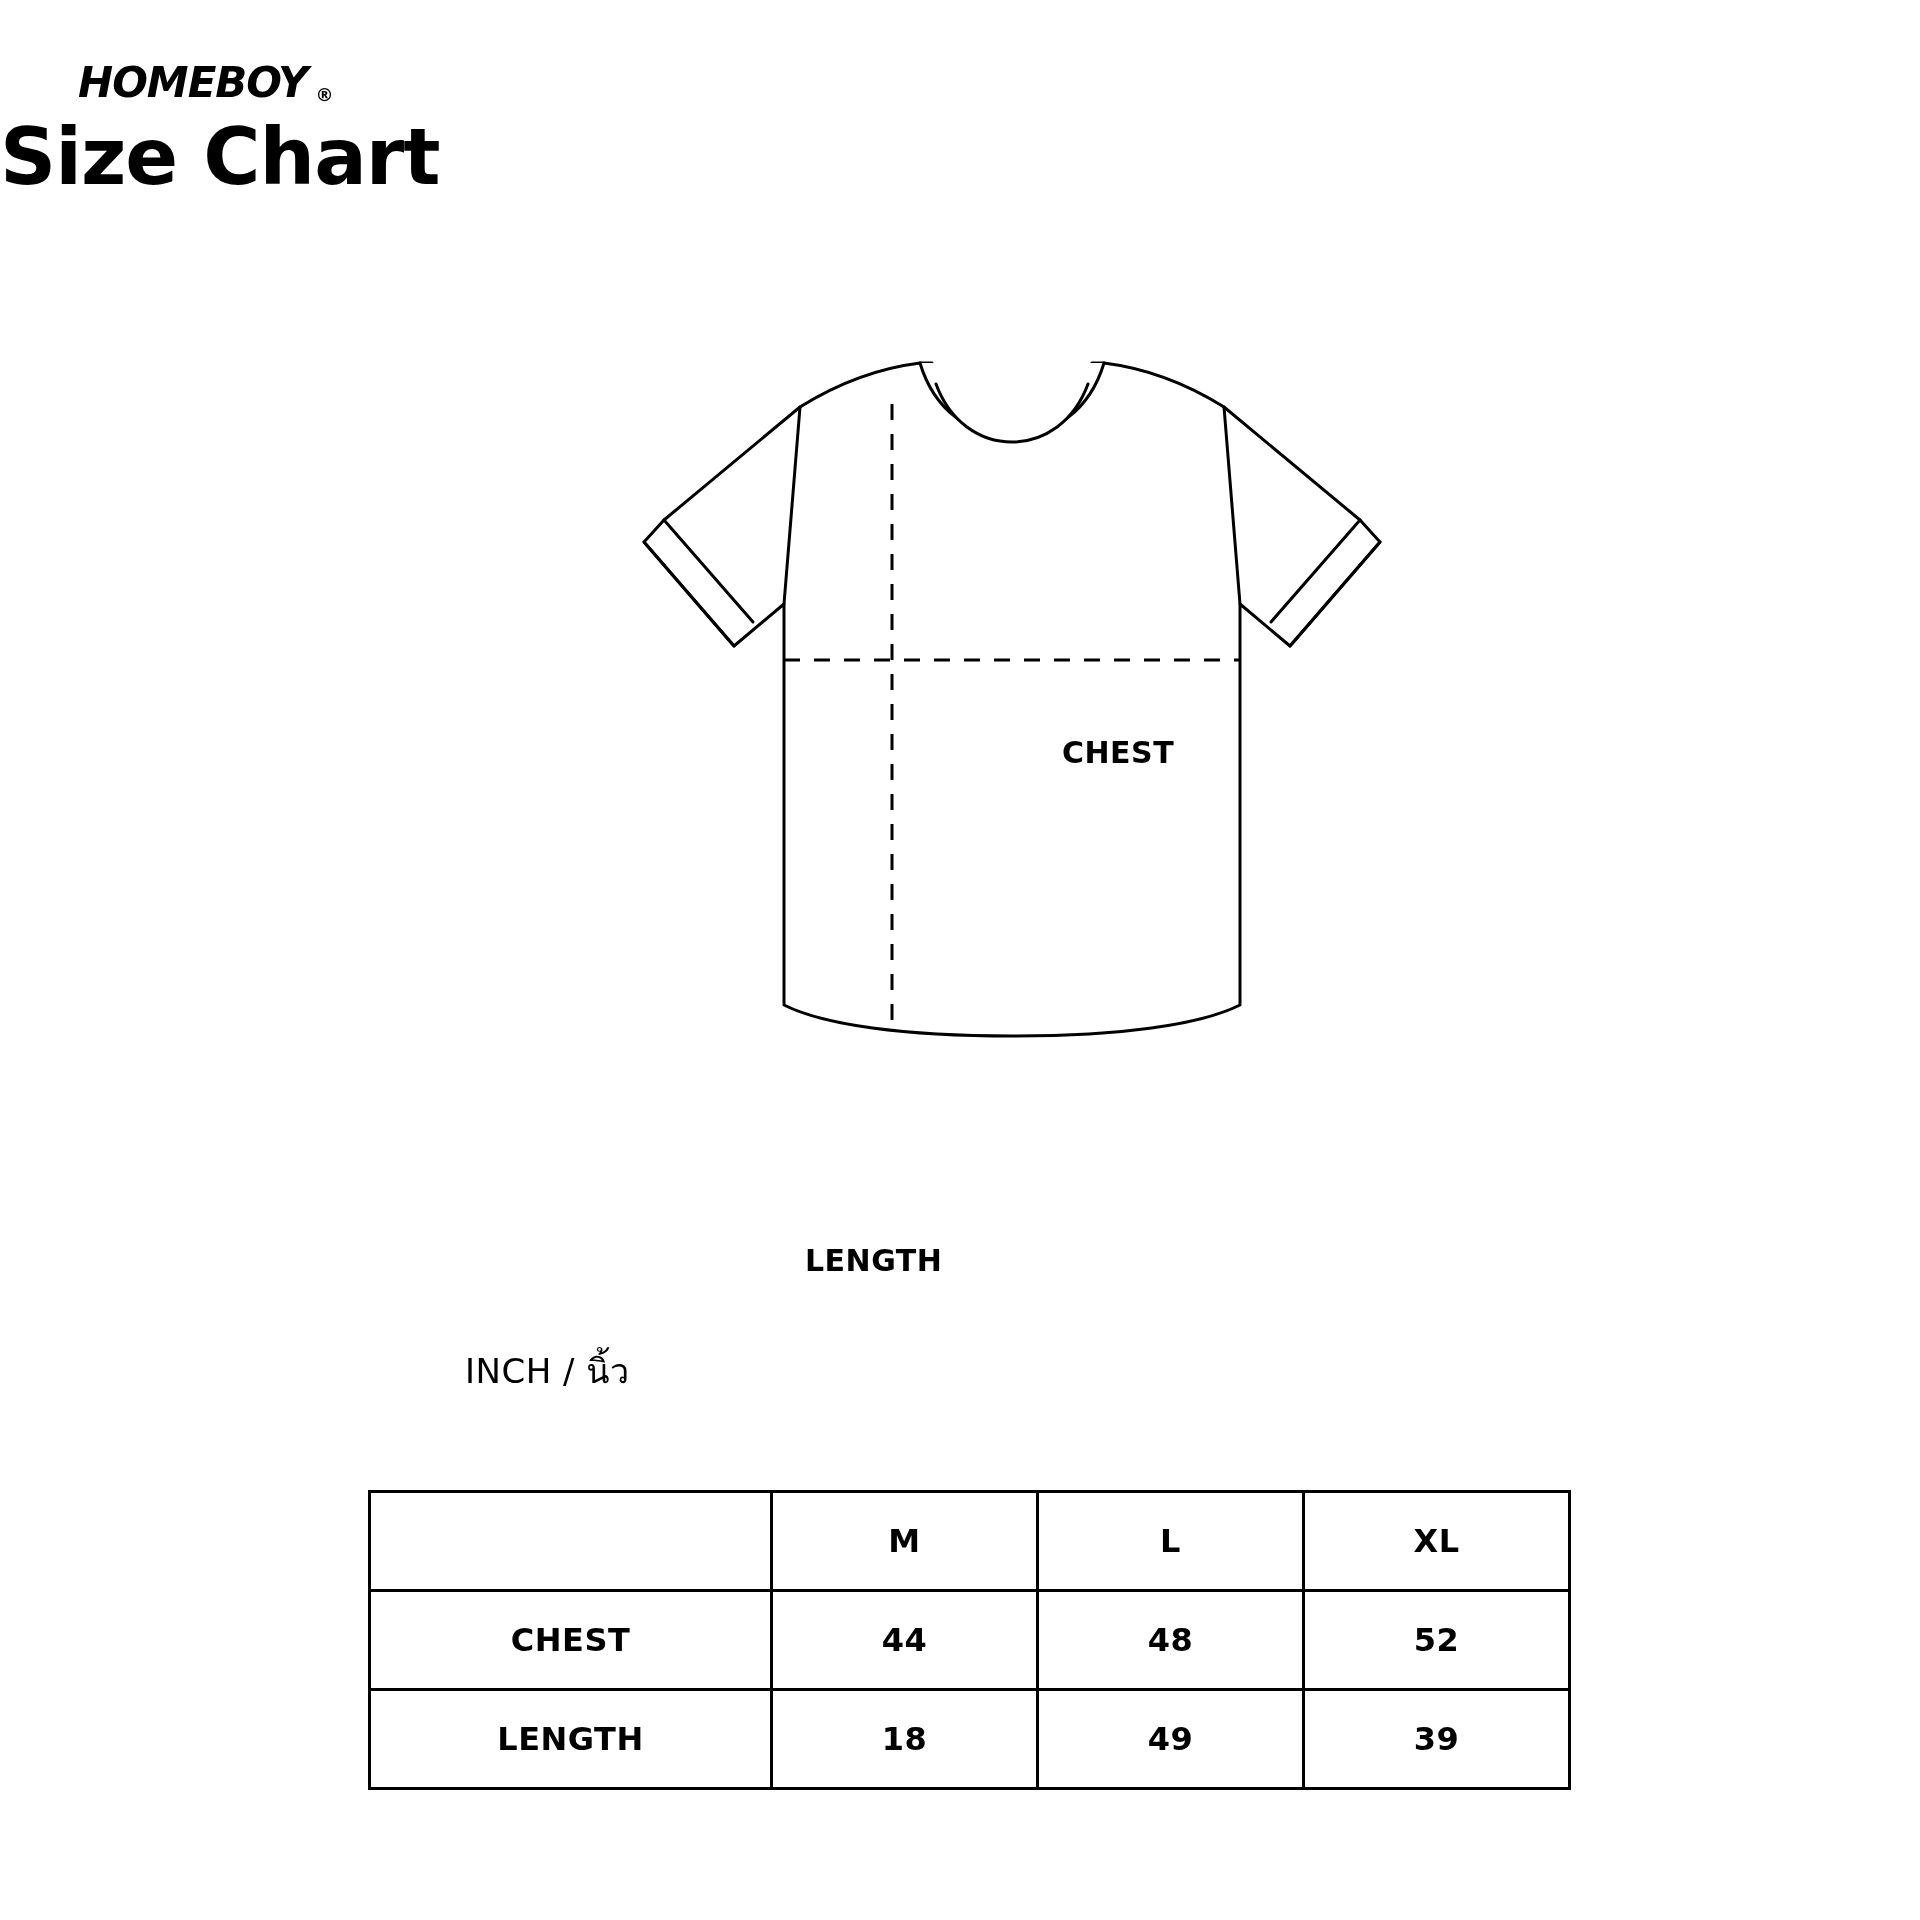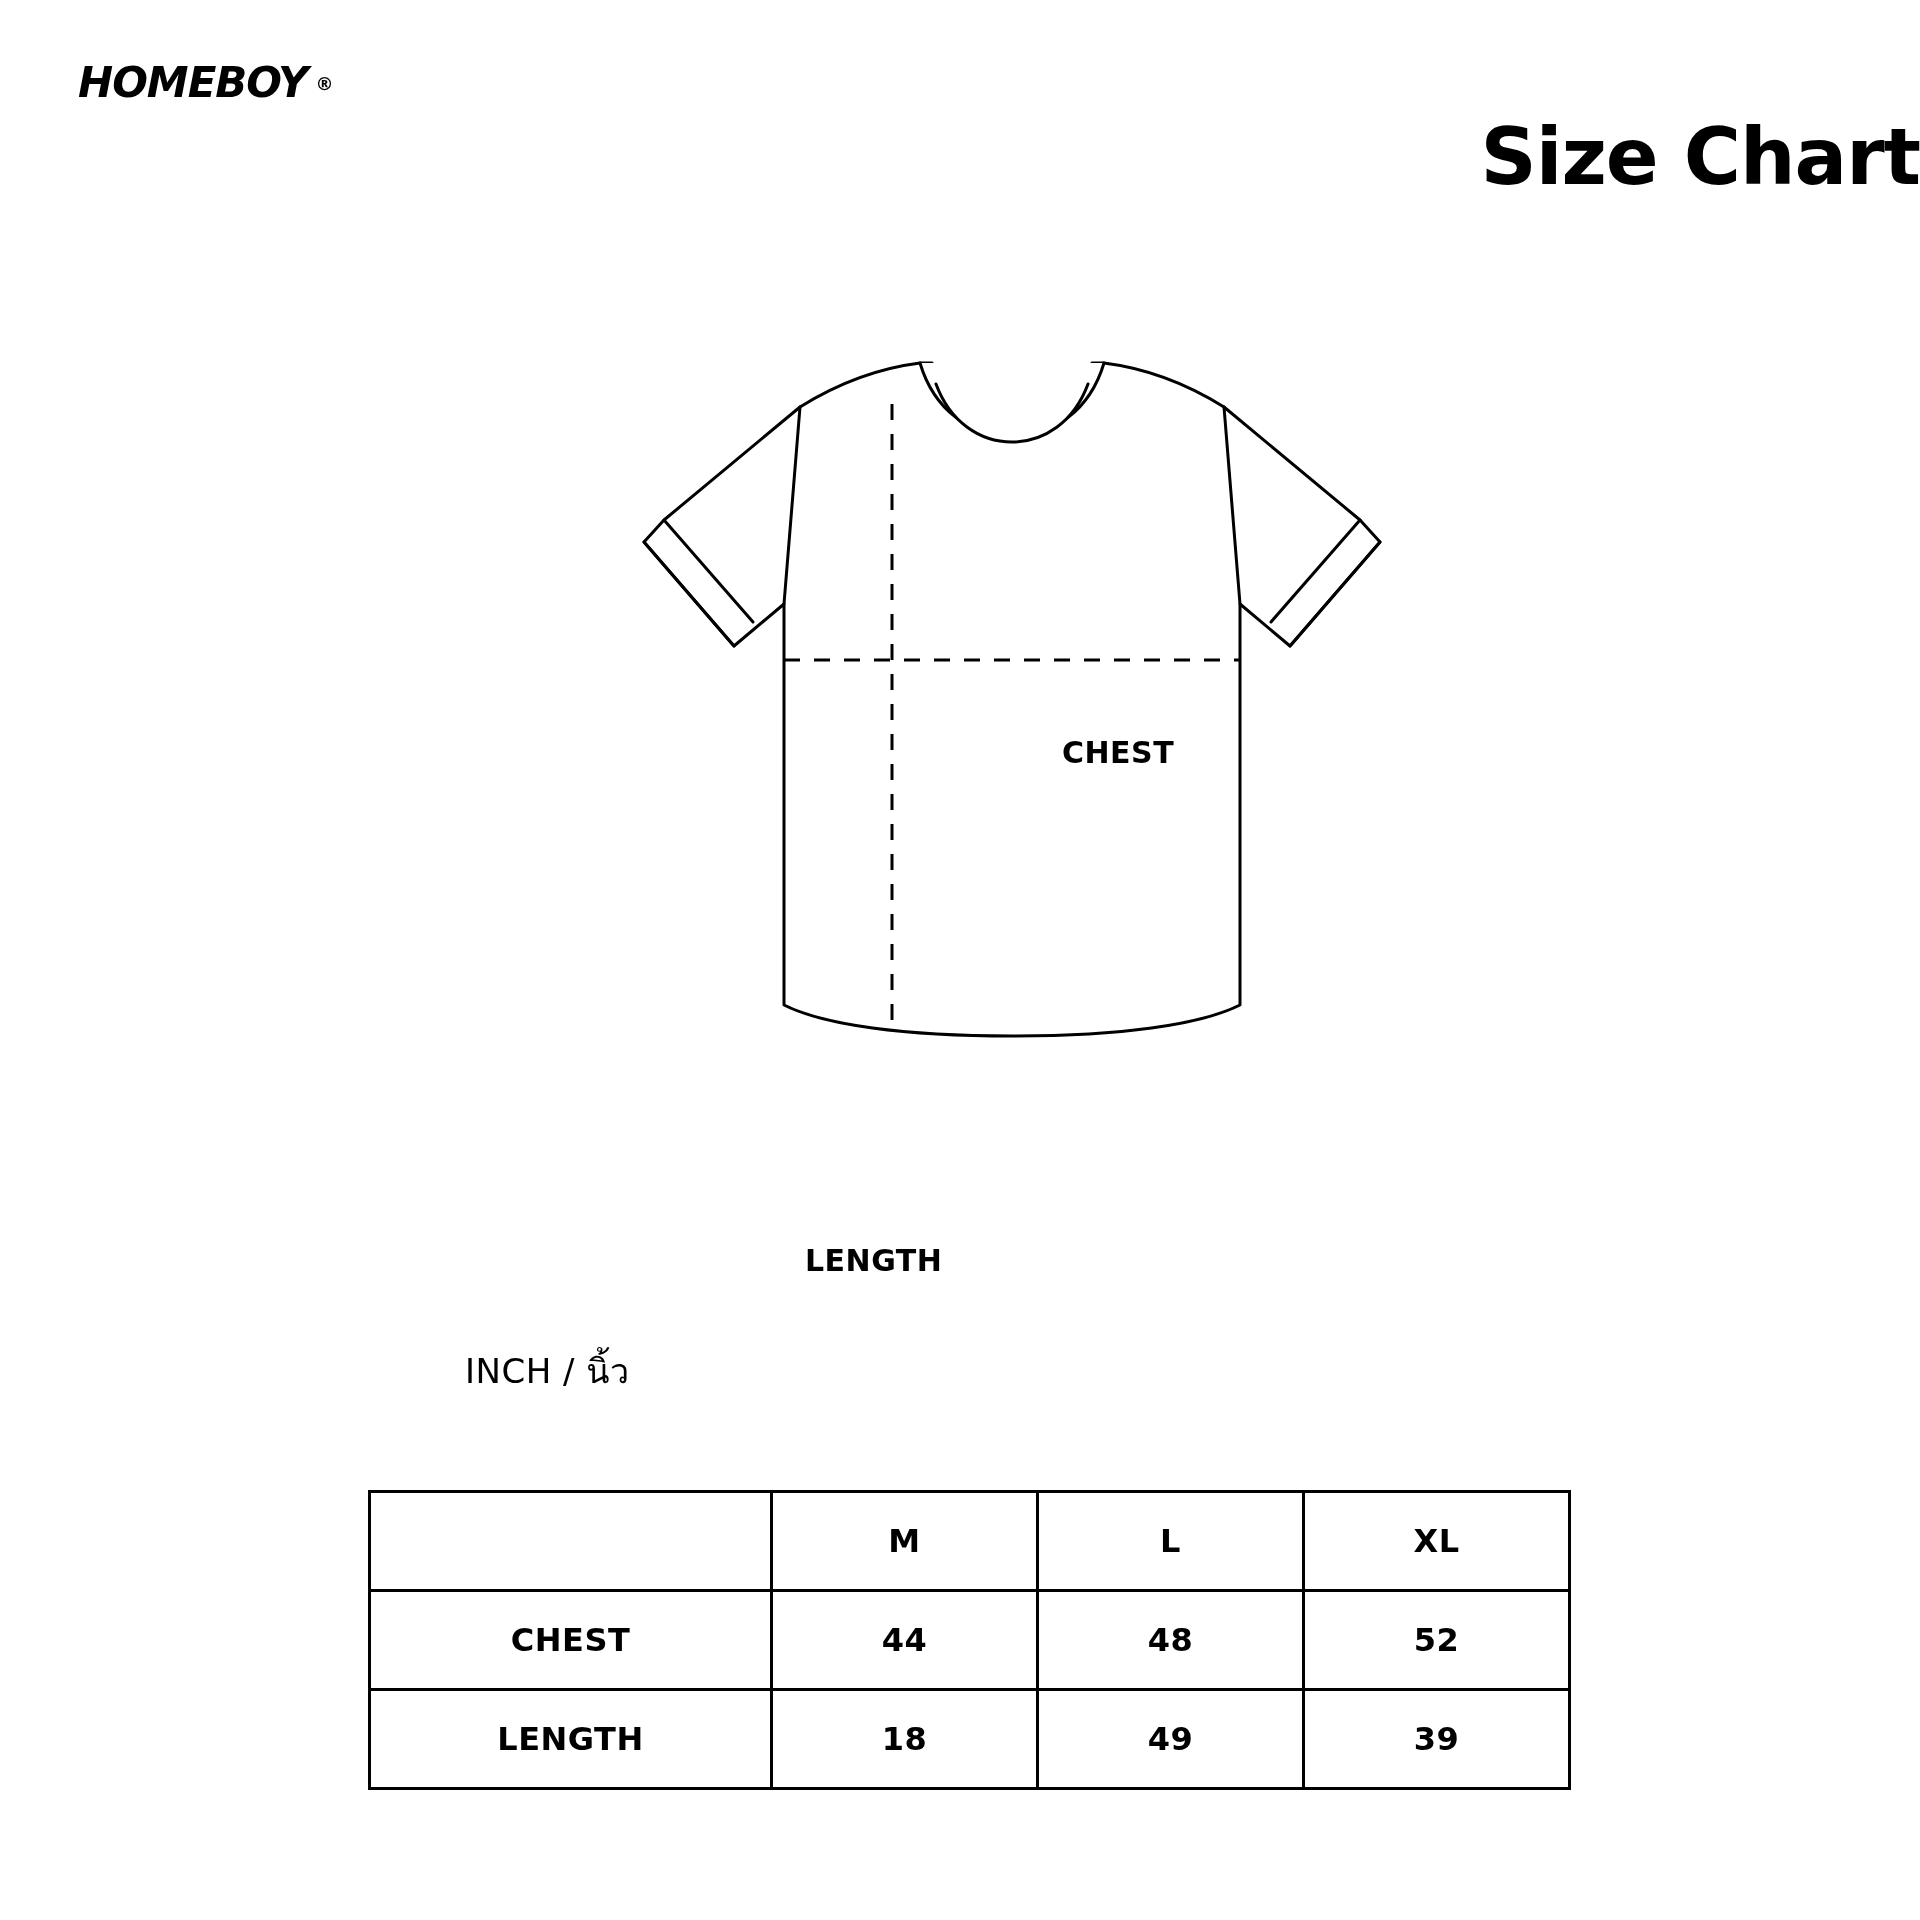--- a/index.html
+++ b/index.html
@@ -15,21 +15,21 @@
     color: #000000;
     overflow: hidden;
   }
 
   
   #brand {
     position: absolute;
     left: 78px;
     top: 62px;
     display: flex;
-    align-items: center;
+    align-items: flex-end;
   }
   #brand .brand-word {
     font-family: "DejaVu Sans", sans-serif;
     font-weight: 700;
     font-style: italic;
     font-size: 42px;
     letter-spacing: -1px;
     line-height: 1;
     color: #000;
   }
@@ -40,21 +40,21 @@
     margin-top: 2px;
     line-height: 1;
   }
 
   
   #page-title {
     position: absolute;
     top: 118px;
     left: 0;
     width: 1920px;
-    text-align: right;
+    text-align: left;
     font-family: "DejaVu Sans", sans-serif;
     font-weight: 700;
     font-size: 78px;
     letter-spacing: -1px;
     line-height: 1;
   }
 
   
   #shirt-wrap {
     position: absolute;

